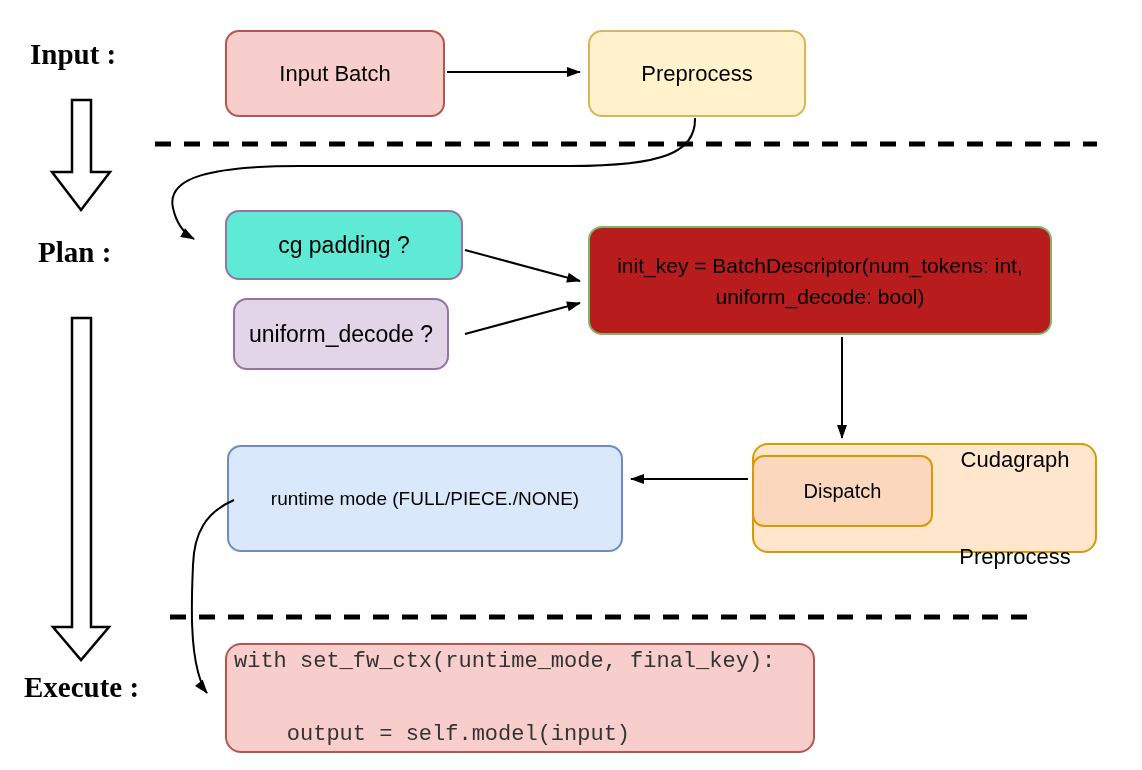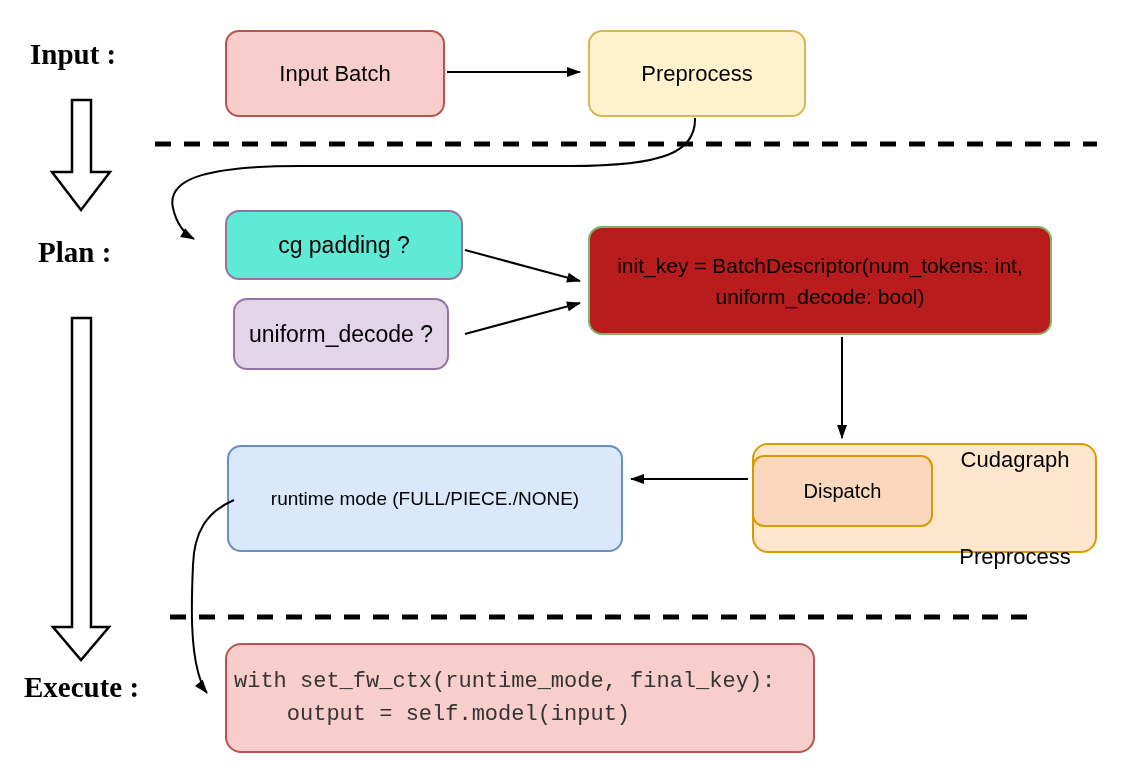--- a/index.html
+++ b/index.html
@@ -26,21 +26,21 @@
   .cudagraph-label-area {
     position:absolute; left:933px; top:443px; width:164px; height:130px;
     display:flex; flex-direction:column; align-items:center; justify-content:space-between;
     font-size:22px; line-height:33px; color:#000; text-align:center;
   }
   .runtime-mode  { left:227px; top:445px; width:396px; height:107px; background:#dae8fc; border-color:#6c8ebf; font-size:19px; line-height:31px; }
   .execute-code  {
     left:225px; top:643px; width:590px; height:110px;
     background:#f8cecc; border-color:#b85450; border-radius:16px;
     font-family:"Liberation Mono", monospace; font-size:22px; line-height:33px;
-    align-items:flex-start; text-align:left; padding-left:7px; color:#333;
+    align-items:flex-start; text-align:left; padding-left:7px; color:#333;justify-content:space-between;
   }
   .execute-code span { white-space:pre; }
 
   
   .stage-label { position:absolute; font-weight:bold; font-size:29px; color:#000;font-family:Liberation Serif, serif; }
   #label-input   { left:30px; top:38px;  }
   #label-plan    { left:38px; top:236px; }
   #label-execute { left:24px; top:671px; }
 
   

